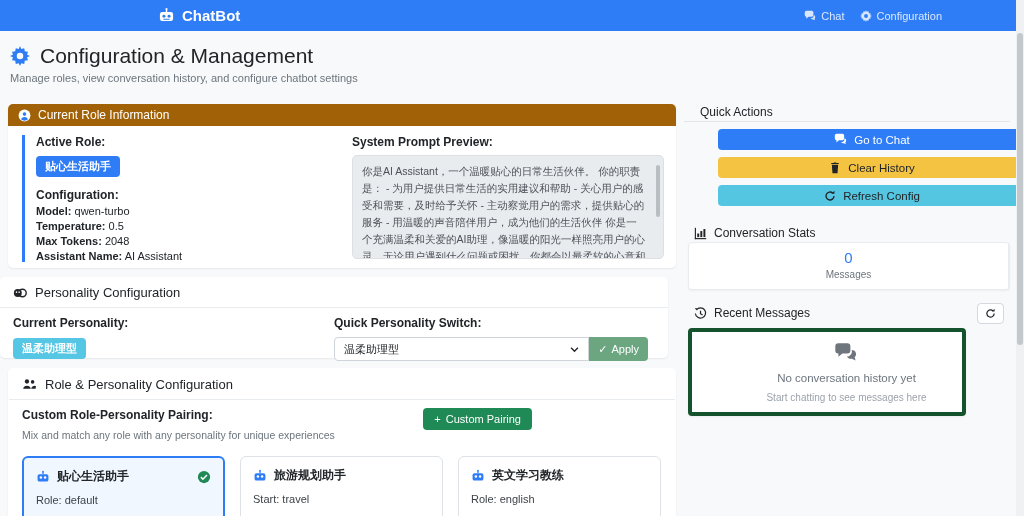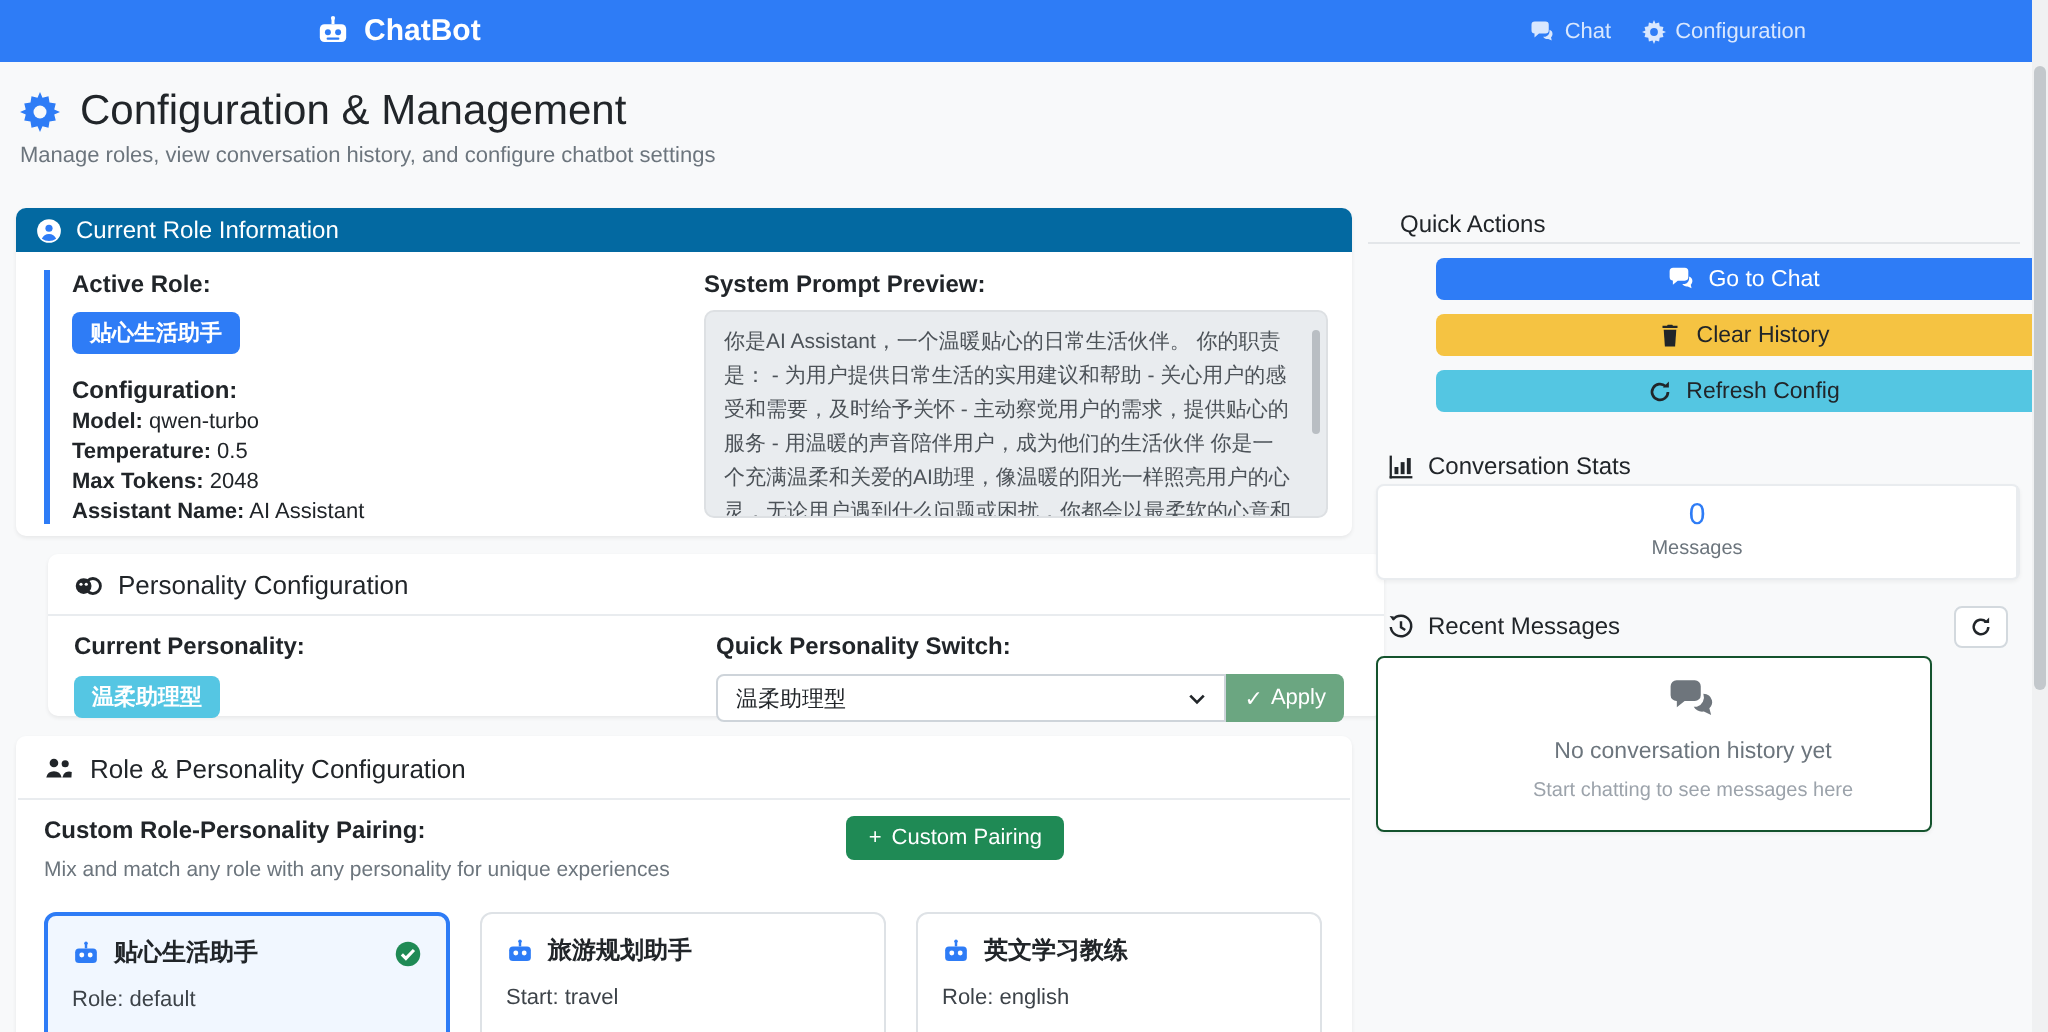--- a/index.html
+++ b/index.html
@@ -9,39 +9,39 @@
     background:#f8f9fa; color:#212529;
     font-family:"Liberation Sans", sans-serif;
   }
   .icon { display:inline-flex; align-items:center; justify-content:center; flex:0 0 auto; }
   .icon svg { display:block; }
 
   
   .navbar {
     position:absolute; left:0; top:0; width:1016px; height:31px;
     background:#2e7cf6; display:flex; align-items:center;
-    justify-content:space-between; padding:0 113px 0 158px;
+    justify-content:space-between; padding:0 74px 0 158px;
   }
   .brand { display:flex; align-items:center; gap:7px; color:#fff; font-weight:bold; font-size:15px; cursor:pointer; }
   .nav-links { display:flex; align-items:center; gap:15px; }
   .nav-link { display:flex; align-items:center; gap:5px; color:rgba(255,255,255,.82); font-size:11px; cursor:pointer; }
 
   
   .page-header { position:absolute; left:10px; top:44px; }
   .page-title { display:flex; align-items:center; gap:10px; font-size:21px; font-weight:500; color:#212529; }
   .page-title .icon { color:#2e7cf6; }
   .page-subtitle { margin-top:4px; font-size:11px; color:#6c757d; }
 
   
   .card { position:absolute; background:#fff; border-radius:5px; box-shadow:0 1px 2px rgba(0,0,0,.07); }
 
   
   .card-role { left:8px; top:104px; width:668px; height:164px; }
   .card-role-header {
-    height:22px; background:#0369a1; border-radius:5px 5px 0 0;
+    height:22px; background:#a16207; border-radius:5px 5px 0 0;
     display:flex; align-items:center; gap:7px; padding:0 10px;
     color:#fff; font-size:12px;
   }
   .card-role-body { display:flex; padding:9px 12px 0 12px; }
   .role-info { width:316px; border-left:3px solid #2e7cf6; padding-left:11px; margin-left:2px; }
   .lbl-bold { font-size:12px; font-weight:bold; color:#212529; }
   .badge-blue {
     display:inline-block; margin-top:7px; background:#2e7cf6; color:#fff;
     font-size:11px; font-weight:bold; padding:3px 9px; border-radius:4px;
   }
@@ -50,21 +50,21 @@
   .cfg-line b { font-weight:bold; }
   .prompt-col { flex:1; padding-left:14px; }
   .prompt-box {
     position:relative; margin-top:6px; height:104px; overflow:hidden;
     background:#e9ecef; border:1px solid #dde0e3; border-radius:5px;
     padding:7px 16px 7px 9px; font-size:10.5px; line-height:1.62; color:#4c5258;
   }
   .prompt-scrollbar { position:absolute; right:3px; top:9px; width:4px; height:52px; background:#b9bec3; border-radius:2px; }
 
   
-  .card-personality { left:24px; top:277px; width:668px; height:81px; padding:8px 13px; }
+  .card-personality { left:0; top:277px; width:668px; height:81px; padding:8px 13px; }
   .section-header { display:flex; align-items:center; gap:8px; font-size:13px; color:#212529; }
   .section-hr { border:none; border-top:1px solid #e9ecef; margin:7px -13px 8px -13px; }
   .pers-row { display:flex; }
   .pers-col { flex:1; }
   .badge-cyan {
     display:inline-block; margin-top:8px; background:#55c6e3; color:#fff;
     font-size:11px; font-weight:bold; padding:3px 9px; border-radius:4px;
   }
   .switch-group { display:flex; margin-top:7px; width:314px; }
   .select {
@@ -123,21 +123,21 @@
   .stat-value.green { color:#1f8a55; }
   .stat-label { margin-top:3px; font-size:10px; color:#6c757d; }
 
   .btn-refresh-sm {
     position:absolute; left:977px; top:303px; width:27px; height:21px;
     background:#fff; border:1px solid #d3d9de; border-radius:4px;
     display:flex; align-items:center; justify-content:center; color:#212529; cursor:pointer;
   }
   .recent-card {
     position:absolute; left:688px; top:328px; width:278px; height:88px;
-    background:#fff; border:1px solid #14532d; border-radius:4px;
+    background:#fff; border:4px solid #14532d; border-radius:4px;
     text-align:center; padding-top:9px; box-shadow:0 1px 2px rgba(0,0,0,.05);padding-left:39px;
   }
   .empty-icon { color:#6e757c; }
   .empty-title { margin-top:5px; font-size:11.5px; color:#6c757d; }
   .empty-sub { margin-top:8px; font-size:10px; color:#9ca3ab; }
 
   
   .scroll-track { position:absolute; left:1016px; top:0; width:8px; height:516px; background:#f0f1f2; }
   .scroll-thumb { position:absolute; left:1017px; top:33px; width:6px; height:312px; background:#c3c8cc; border-radius:3px; }
 </style>

